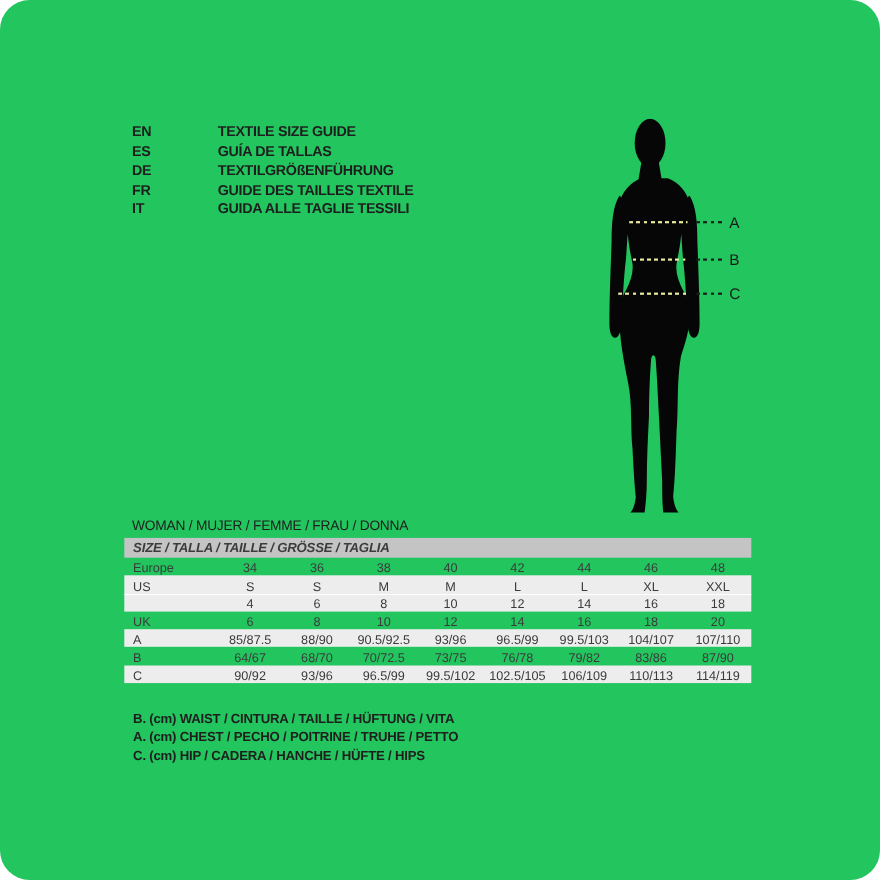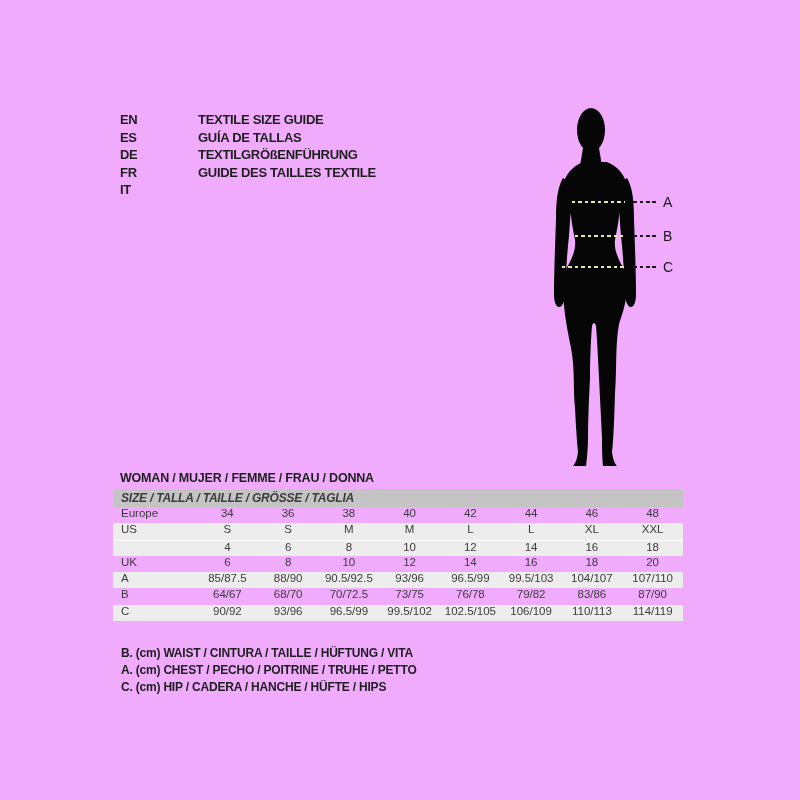--- a/index.html
+++ b/index.html
@@ -7,21 +7,21 @@
     --dash-black:#1c1c1c;
     --header-bg:#c4c4c4;
     --row-alt:#ededed;
     --text-dark:#3b3b3b;
     --text-black:#1e1e1e;
     --silhouette:#060606;
   }
   *{margin:0;padding:0;box-sizing:border-box;}
   html,body{width:800px;height:800px;background:#ffffff;overflow:hidden;}
   body{font-family:"Liberation Sans","DejaVu Sans",sans-serif;position:relative;}
-  .page{position:absolute;inset:0;background:#f0abfc;}
+  .page{position:absolute;inset:0;background:#22c55e;border-radius:27px;}
 
   
   .langs{position:absolute;left:120px;top:111px;}
   .lang-row{display:flex;height:17.5px;align-items:center;}
   .lang-code{width:38px;font-size:13px;font-weight:700;letter-spacing:-0.3px;color:var(--text-black);}
   .lang-title{font-size:13px;font-weight:700;letter-spacing:-0.3px;color:var(--text-black);white-space:nowrap;margin-left:40px;}
 
   
   .figure{position:absolute;left:545px;top:108px;width:100px;height:362px;}
   .figure path,.figure ellipse{fill:var(--silhouette);}
@@ -35,26 +35,26 @@
   .my.lc{left:562px;top:266px;width:62px;}
   .mb.la{left:633px;top:201px;width:25px;}
   .mb.lb{left:633px;top:235px;width:25px;}
   .mb.lc{left:633px;top:266px;width:25px;}
   .mletter{position:absolute;left:663px;font-size:14px;color:#1a1a1a;line-height:14px;}
   .mletter.la{top:195px;}
   .mletter.lb{top:229px;}
   .mletter.lc{top:260px;}
 
   
-  .woman-title{position:absolute;left:120px;top:471px;font-size:12.5px;font-weight:700;letter-spacing:-0.2px;color:var(--text-black);}
+  .woman-title{position:absolute;left:120px;top:471px;font-size:12.5px;font-weight:400;letter-spacing:-0.2px;color:var(--text-black);}
 
   
   .size-table{position:absolute;left:113px;top:489px;width:570px;}
   .thead{height:18px;line-height:18px;background:var(--header-bg);font-size:12px;font-weight:700;letter-spacing:-0.2px;color:#3c3c3c;padding-left:8px;font-style:italic;}
-  .trow{display:flex;height:16.3px;align-items:flex-start;}
+  .trow{display:flex;height:16.3px;align-items:flex-end;}
   .r-gray{background:var(--row-alt);}
   .r-sep{border-top:1px solid #fff;}
   .lab{width:84px;padding-left:8px;font-size:11.5px;color:var(--text-dark);}
   .c{flex:1;text-align:center;font-size:11.5px;color:var(--text-dark);}
 
   
   .notes{position:absolute;left:121px;top:645px;}
   .note-line{font-size:12px;font-weight:700;letter-spacing:-0.2px;color:var(--text-black);line-height:17px;white-space:nowrap;}
 </style>
 </head>
@@ -74,20 +74,21 @@
     <div class="lang-row">
       <span class="lang-code">DE</span>
       <span class="lang-title">TEXTILGRÖßENFÜHRUNG</span>
     </div>
     <div class="lang-row">
       <span class="lang-code">FR</span>
       <span class="lang-title">GUIDE DES TAILLES TEXTILE</span>
     </div>
     <div class="lang-row">
       <span class="lang-code">IT</span>
+      <span class="lang-title">GUIDA ALLE TAGLIE TESSILI</span>
     </div>
   </div>
 
   <svg class="figure" viewBox="0 0 100 362" xmlns="http://www.w3.org/2000/svg">
     <ellipse cx="46" cy="22" rx="14" ry="22"></ellipse>
     <path d="M39,34 L53,34 L58,64 L34,64 Z"></path>
 
     <path d="M38,54 L62,54
       C72,58 80,66 82,78
       C80,94 76,100 74,108

